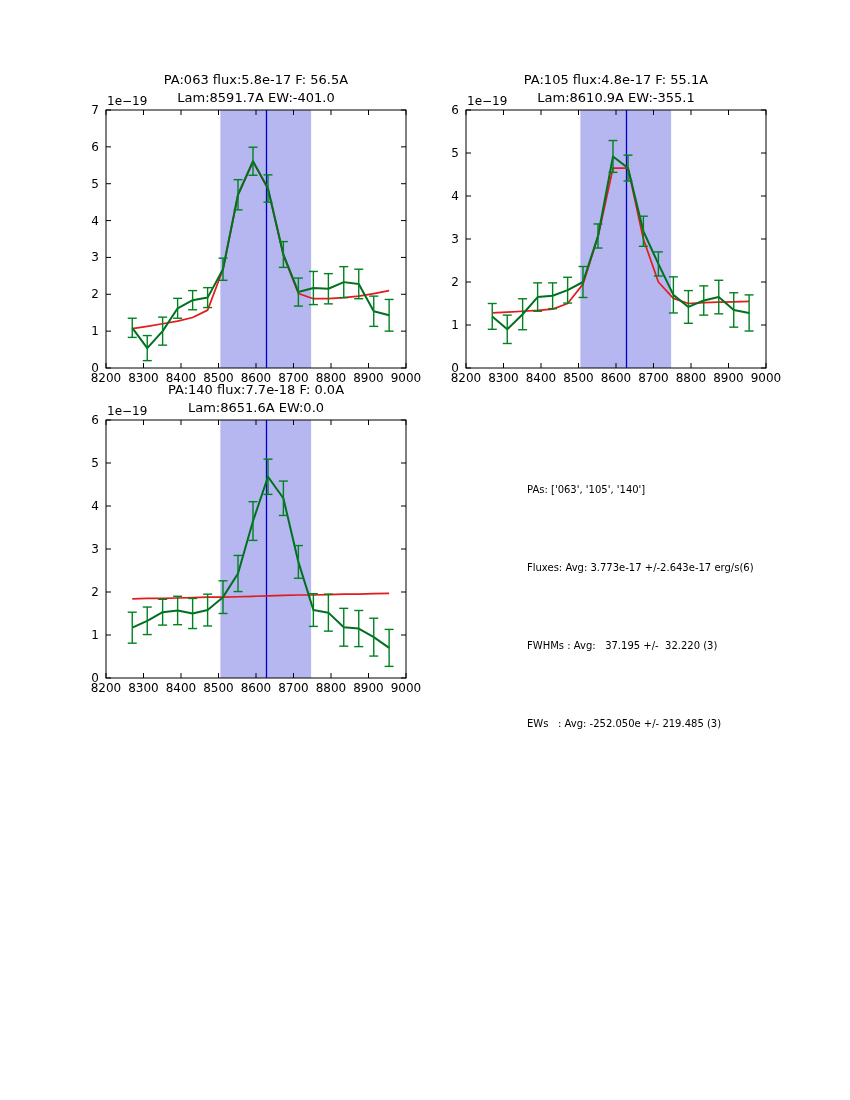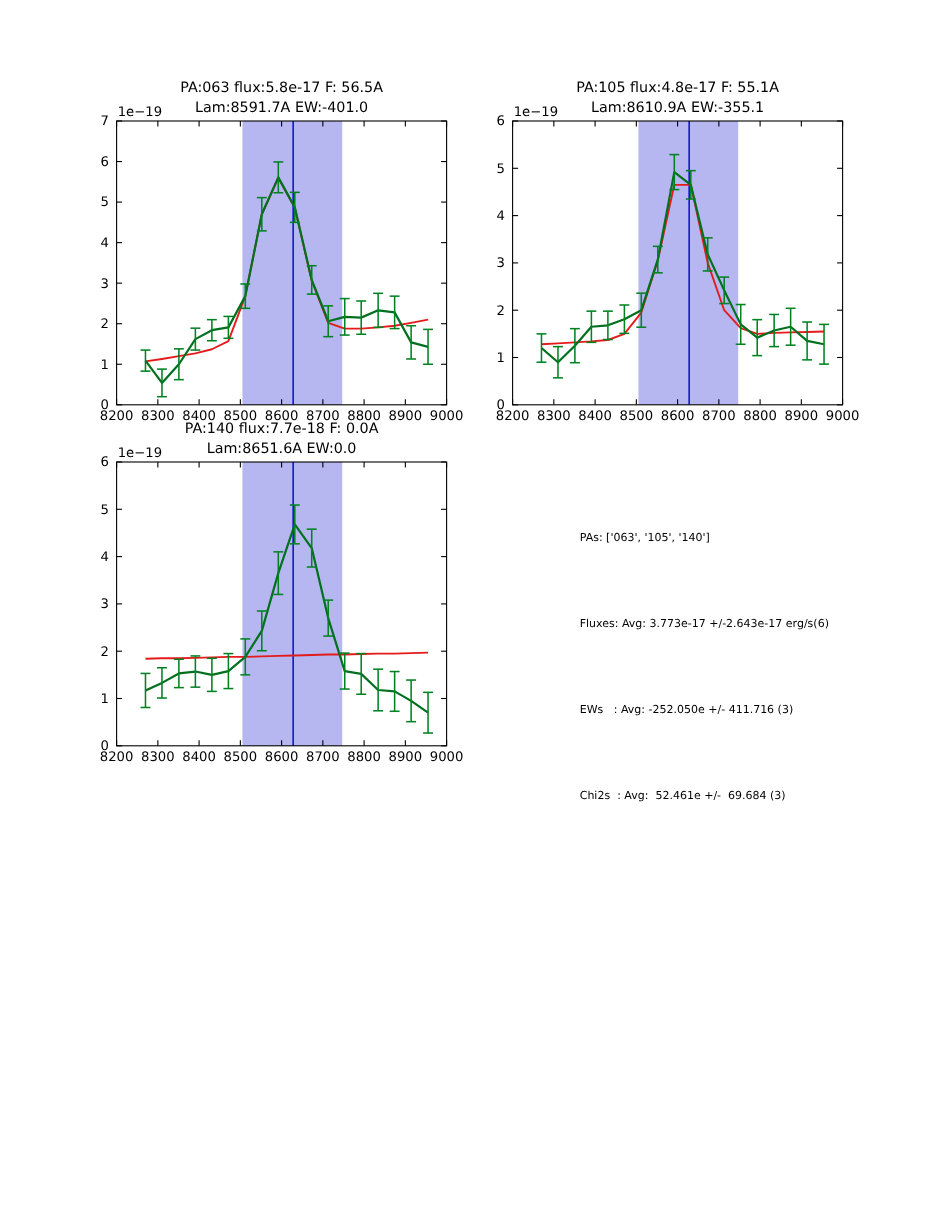--- a/index.html
+++ b/index.html
@@ -393,17 +393,17 @@
           <text x="48" y="140" text-anchor="end" class="tick-label">4</text>
           <text x="48" y="97" text-anchor="end" class="tick-label">5</text>
           <text x="48" y="54" text-anchor="end" class="tick-label">6</text>
         </g>
       </g>
   </svg>
 
   <div id="stats-panel">
     <div class="stat-line">PAs: ['063', '105', '140']</div>
     <div class="stat-line">Fluxes: Avg: 3.773e-17 +/-2.643e-17 erg/s(6)</div>
-    <div class="stat-line">EWs   : Avg: -252.050e +/- 411.716 (3)</div>
-    <div class="stat-line">Chi2s  : Avg:  52.461e +/-  69.684 (3)</div>
+    <div class="stat-line">FWHMs : Avg:   37.195 +/-  32.220 (3)</div>
+    <div class="stat-line">EWs   : Avg: -252.050e +/- 219.485 (3)</div>
   </div>
 
 </div>
 
 </body></html>

